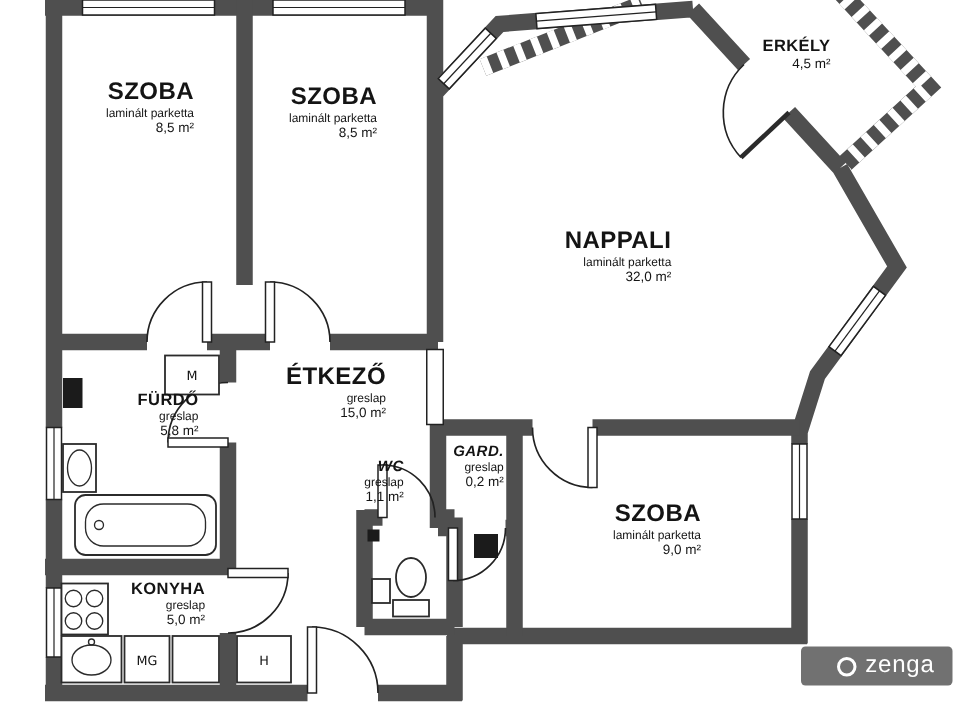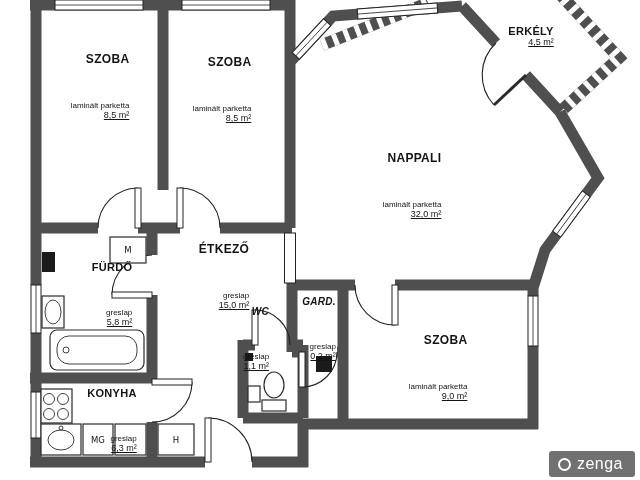--- a/index.html
+++ b/index.html
@@ -17,31 +17,31 @@
   .win-rect  { fill:#ffffff; stroke:var(--line-color,#222); stroke-width:1; }
   .win-line  { fill:none; stroke:var(--line-color,#222); stroke-width:0.8; }
   .arc       { fill:none; stroke:var(--line-color,#222); stroke-width:1.1; }
   .leaf      { fill:#ffffff; stroke:var(--line-color,#222); stroke-width:1; }
   .fixture   { fill:#ffffff; stroke:#2b2b2b; stroke-width:1.2; }
   .fixthin   { fill:none; stroke:#2b2b2b; stroke-width:0.9; }
   .solid     { fill:#1b1b1b; }
   .appl-text { font:8.5px "DejaVu Sans",sans-serif; fill:#111; }
 
   .room-label { position:absolute; transform:translateX(-50%); text-align:right; color:#141414; white-space:nowrap; }
-  .room-name  { font-size:12px; font-weight:bold; letter-spacing:.3px; line-height:1.1; }
+  .room-name  { font-size:16px; font-weight:bold; letter-spacing:.3px; line-height:1.1; }
   .room-name.sm { font-size:10px;font-style:italic; }
   .room-name.md { font-size:11px; }
-  .room-floor { font-size:8px; line-height:1.15;margin-top:35px; }
-  .room-area  { font-size:9px; line-height:1.2;text-decoration:underline; }
+  .room-floor { font-size:8px; line-height:1.15; }
+  .room-area  { font-size:9px; line-height:1.2; }
 
   #watermark {
-    position:absolute; right:5px; bottom:3px; height:26px;
+    position:absolute; right:5px; bottom:23px; height:26px;
     display:flex; align-items:center; gap:6px;
     background:rgba(78,78,78,.8); border-radius:3px;
-    padding:0 12px 0 9px; color:#fff; font-size:16px; letter-spacing:.5px;
+    padding:0 12px 0 24px; color:#fff; font-size:16px; letter-spacing:.5px;
   }
   .wm-ring { width:9px; height:9px; border:2px solid #fff; border-radius:50%; display:inline-block; }
 </style>
 </head>
 <body>
 
 <div id="stage">
 
   <svg id="plan-svg" width="640" height="480" viewBox="0 0 640 480">
 
@@ -220,21 +220,21 @@
     <div class="room-area">0,2 m²</div>
   </div>
   <div class="room-label" style="left:438px;top:334px">
     <div class="room-name">SZOBA</div>
     <div class="room-floor">laminált parketta</div>
     <div class="room-area">9,0 m²</div>
   </div>
   <div class="room-label" style="left:112px;top:387px">
     <div class="room-name md">KONYHA</div>
     <div class="room-floor">greslap</div>
-    <div class="room-area">6,3 m²</div>
+    <div class="room-area">5,0 m²</div>
   </div>
 
   <div id="watermark">
     <span class="wm-ring"></span>
     <span>zenga</span>
   </div>
 
 </div>
 
 </body></html>

